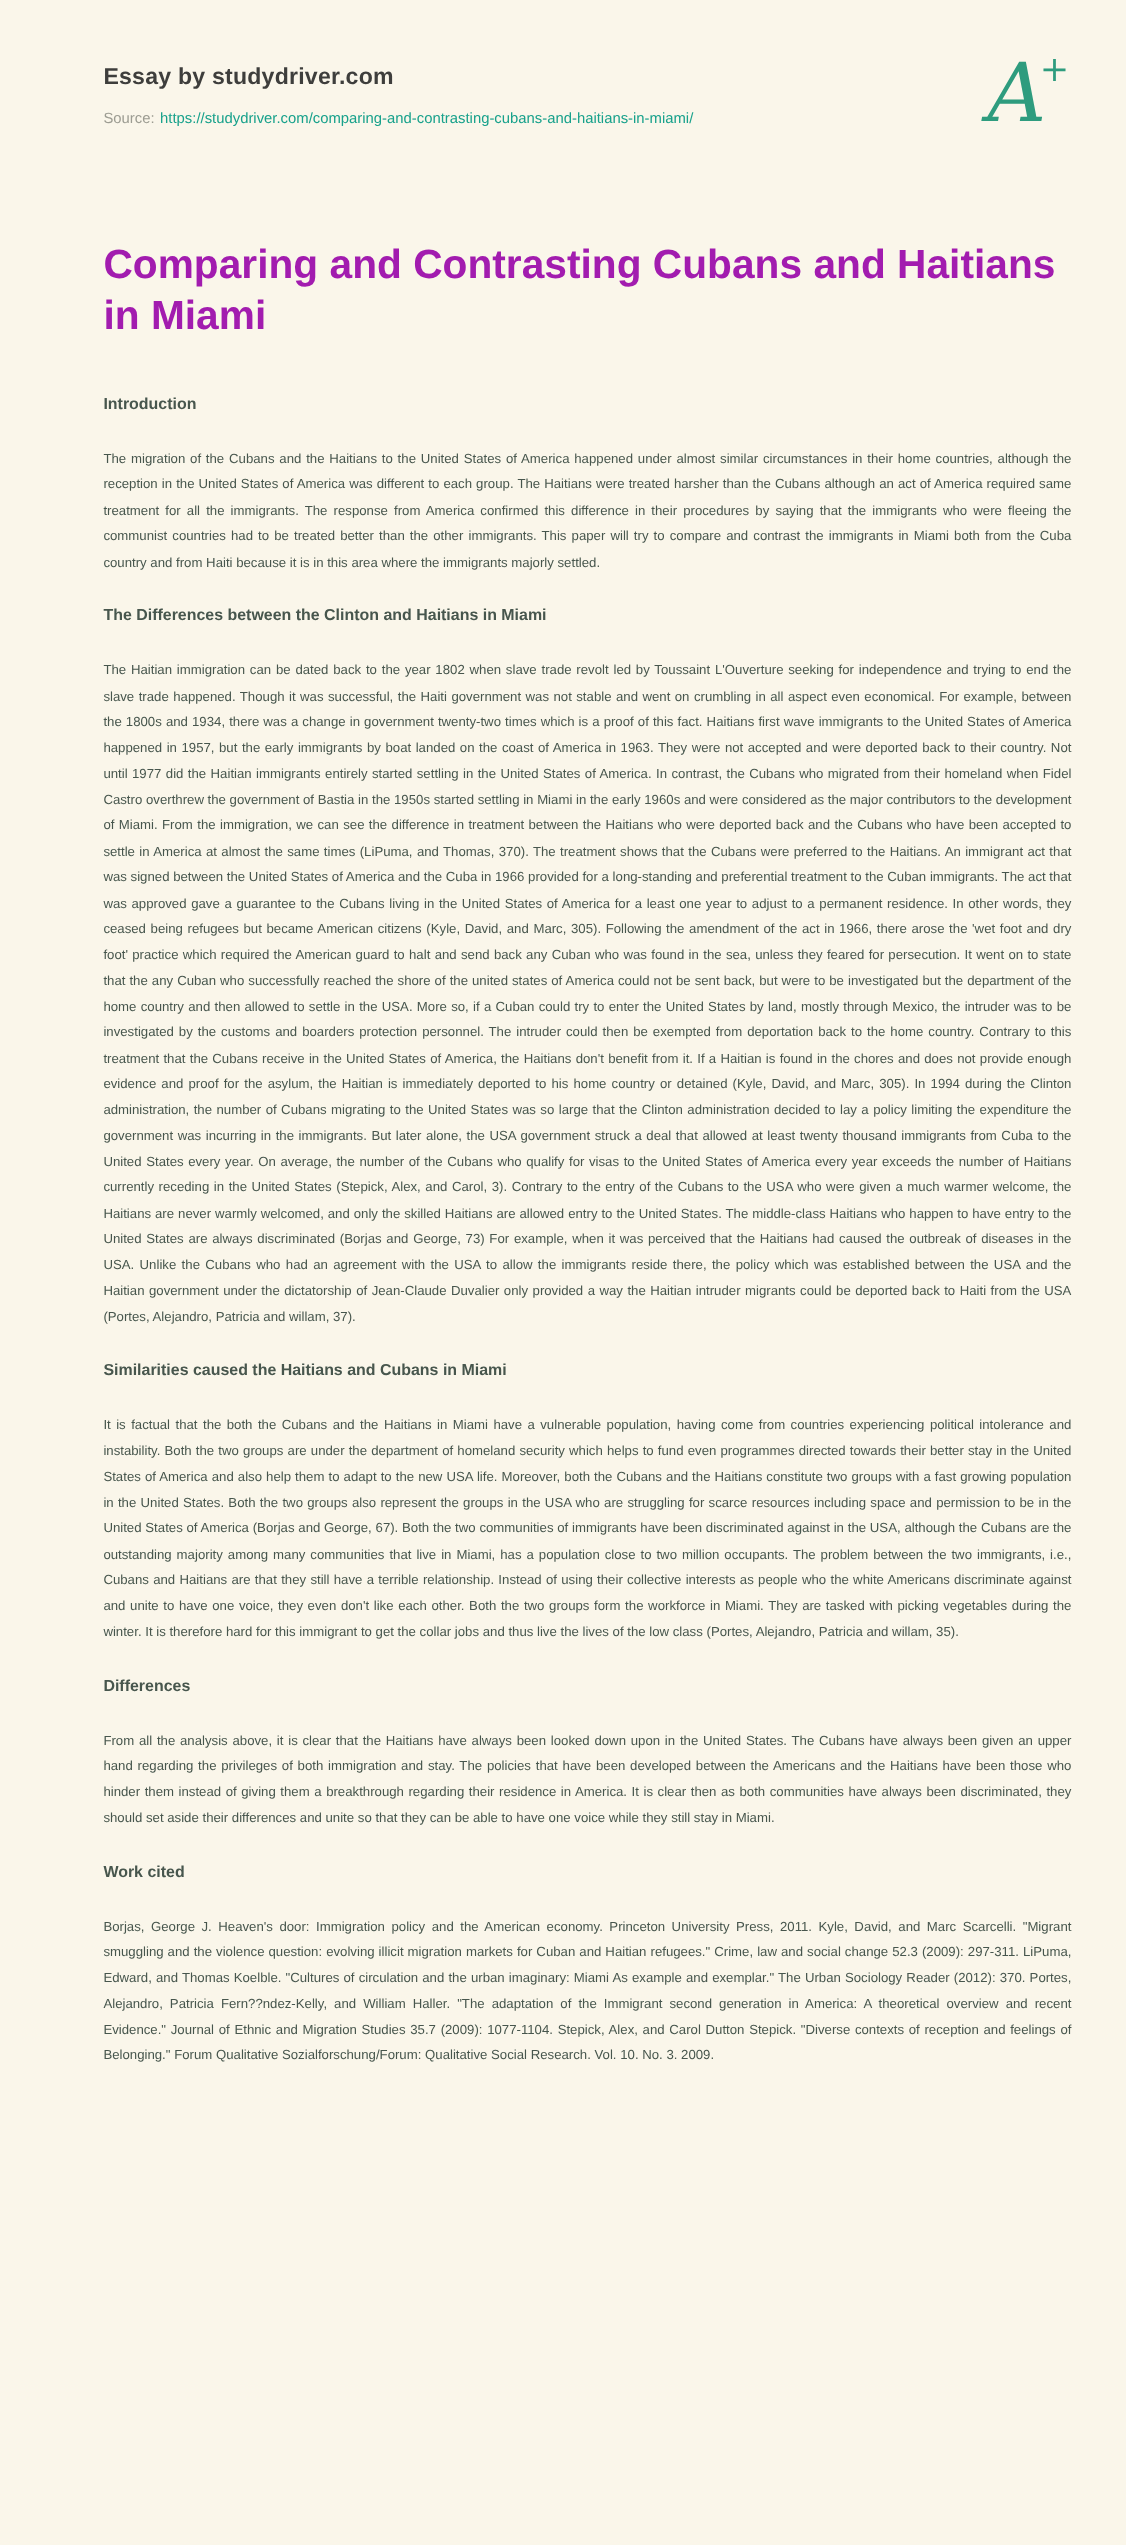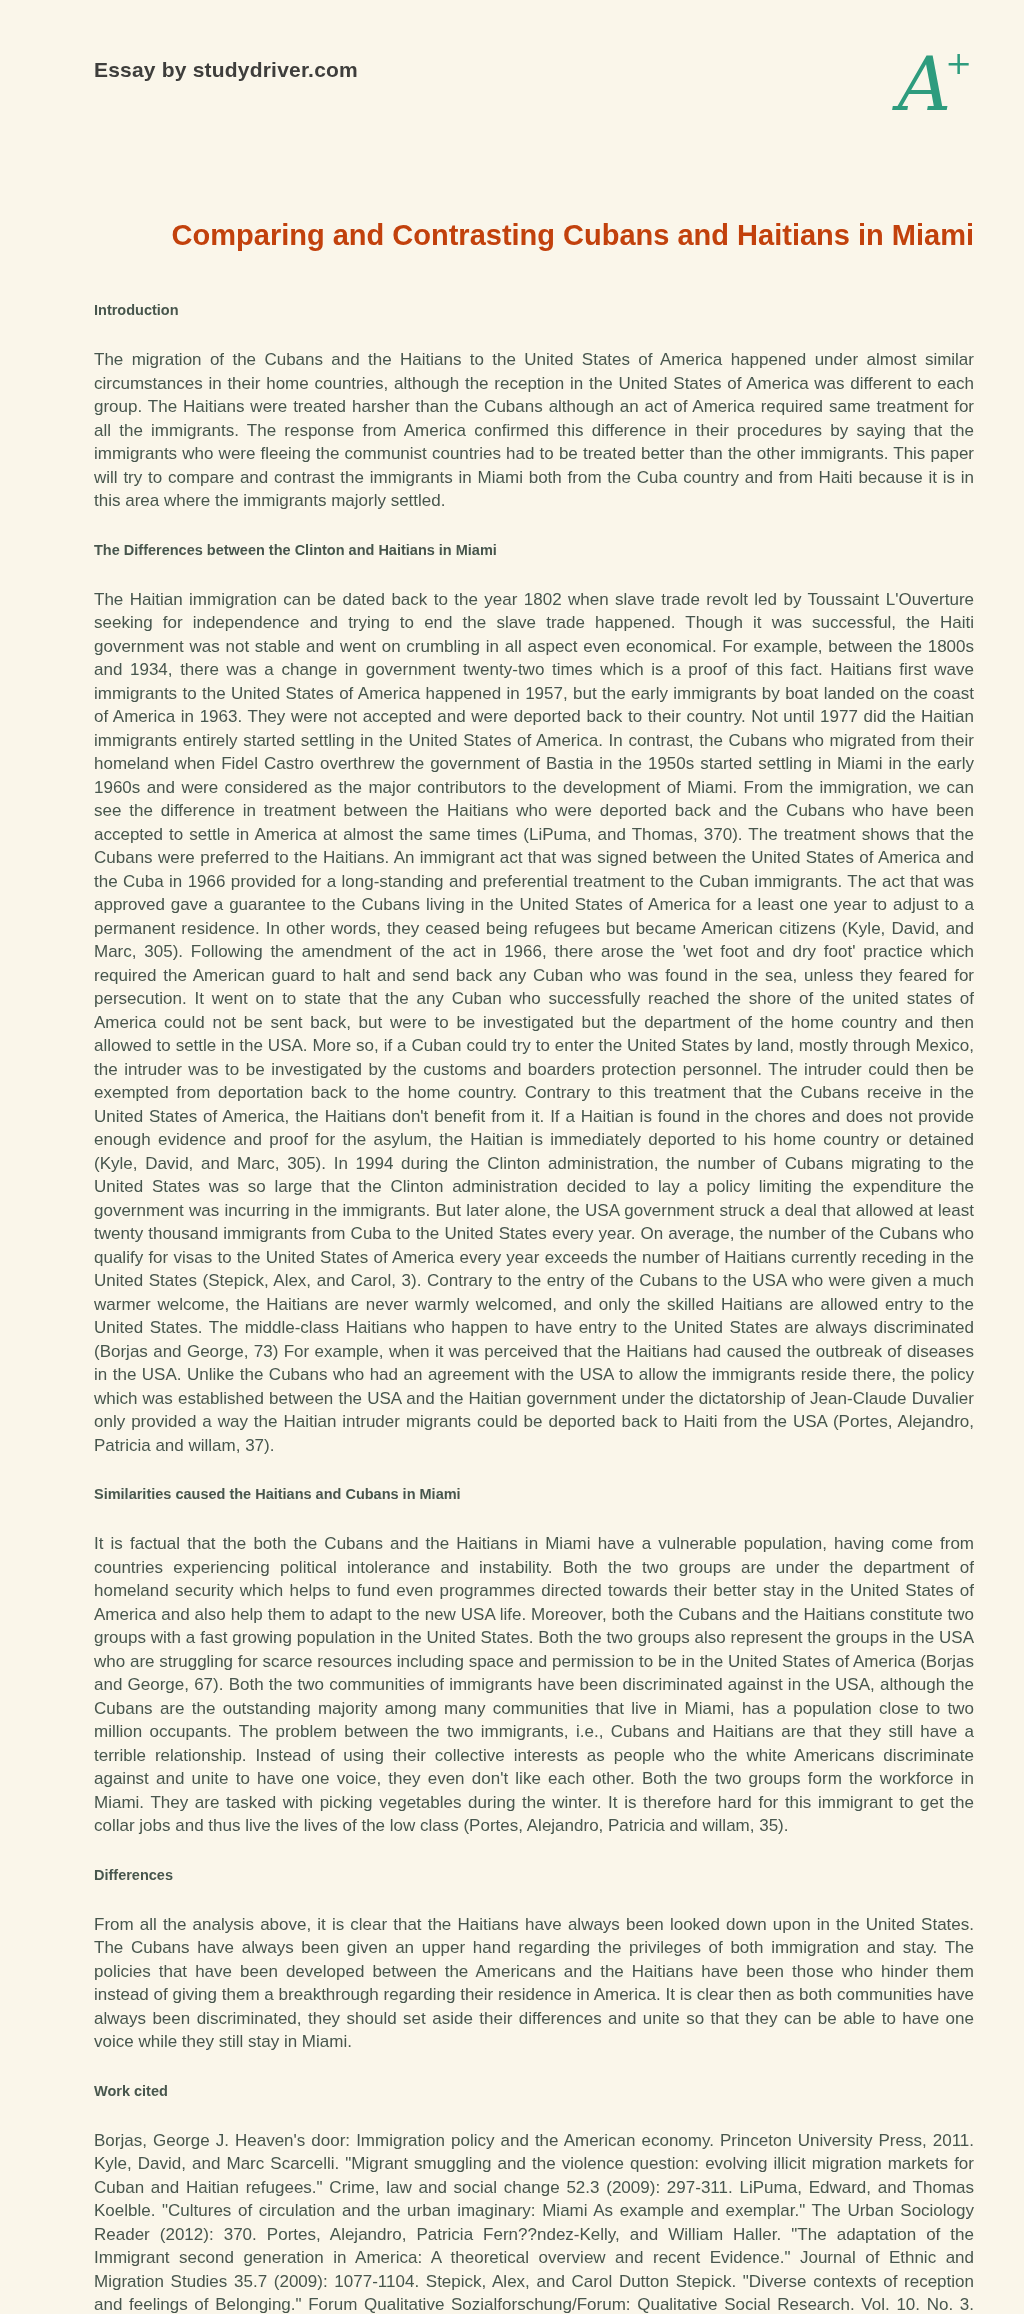--- a/index.html
+++ b/index.html
@@ -56,51 +56,54 @@
     line-height: 1;
   }
   .logo-plus {
     font-family: "DejaVu Serif", serif;
     font-size: 32px;
     vertical-align: 36px;
     margin-left: -6px;
   }
   
   .essay-title {
-    font-size: 29px;
+    font-size: 37px;
     font-weight: bold;
-    color: #c2410c;
-    text-align: right;
+    color: #a21caf;
+    text-align: left;
     line-height: 1.25;
     margin: 96px 0 46px 0;
   }
   .section-heading {
     font-size: 14.5px;
     font-weight: 700;
     color: #47564d;
     margin: 0 0 26px 0;
     line-height: 23px;
   }
   .section-body {
-    font-size: 17px;
+    font-size: 12px;
     line-height: 23.5px;
     text-align: justify;
     margin: 0 0 26px 0;
     color: #47564d;
   }
   section:last-child .section-body { margin-bottom: 0; }
 </style>
 </head>
 <body>
 
 <div class="page">
 
   <header class="header">
     <div class="header-left">
       <div class="site-title">Essay by studydriver.com</div>
+      <div class="source-line">
+        <span class="source-label">Source:</span><a class="source-url" href="#">https://studydriver.com/comparing-and-contrasting-cubans-and-haitians-in-miami/</a>
+      </div>
     </div>
     <div class="logo">
       <span class="logo-a">A</span><span class="logo-plus">+</span>
     </div>
   </header>
 
   <main>
     <h1 class="essay-title">Comparing and Contrasting Cubans and Haitians in Miami</h1>
 
     <section>

